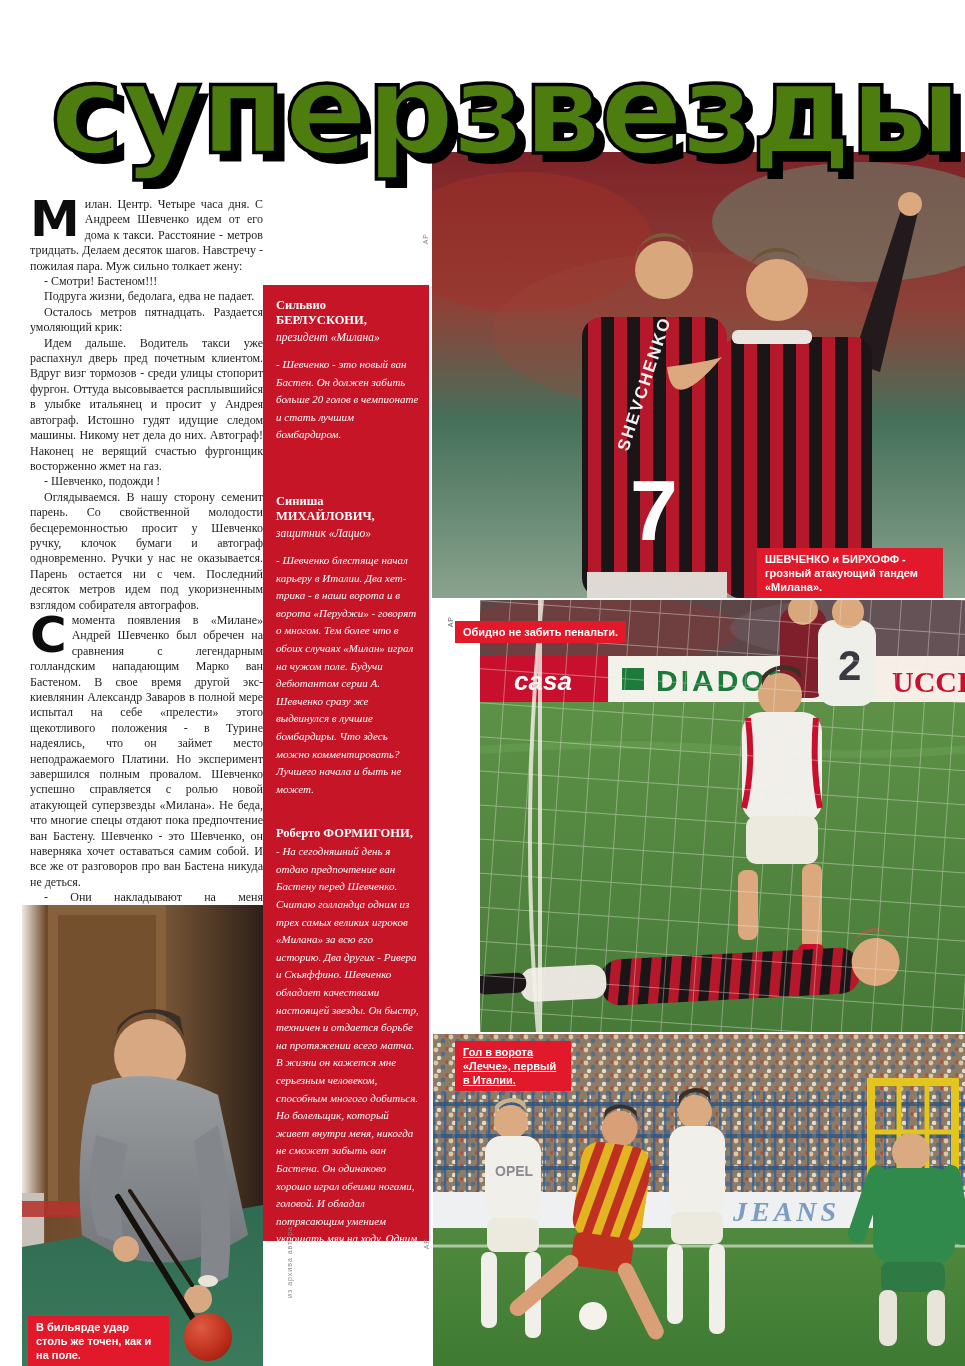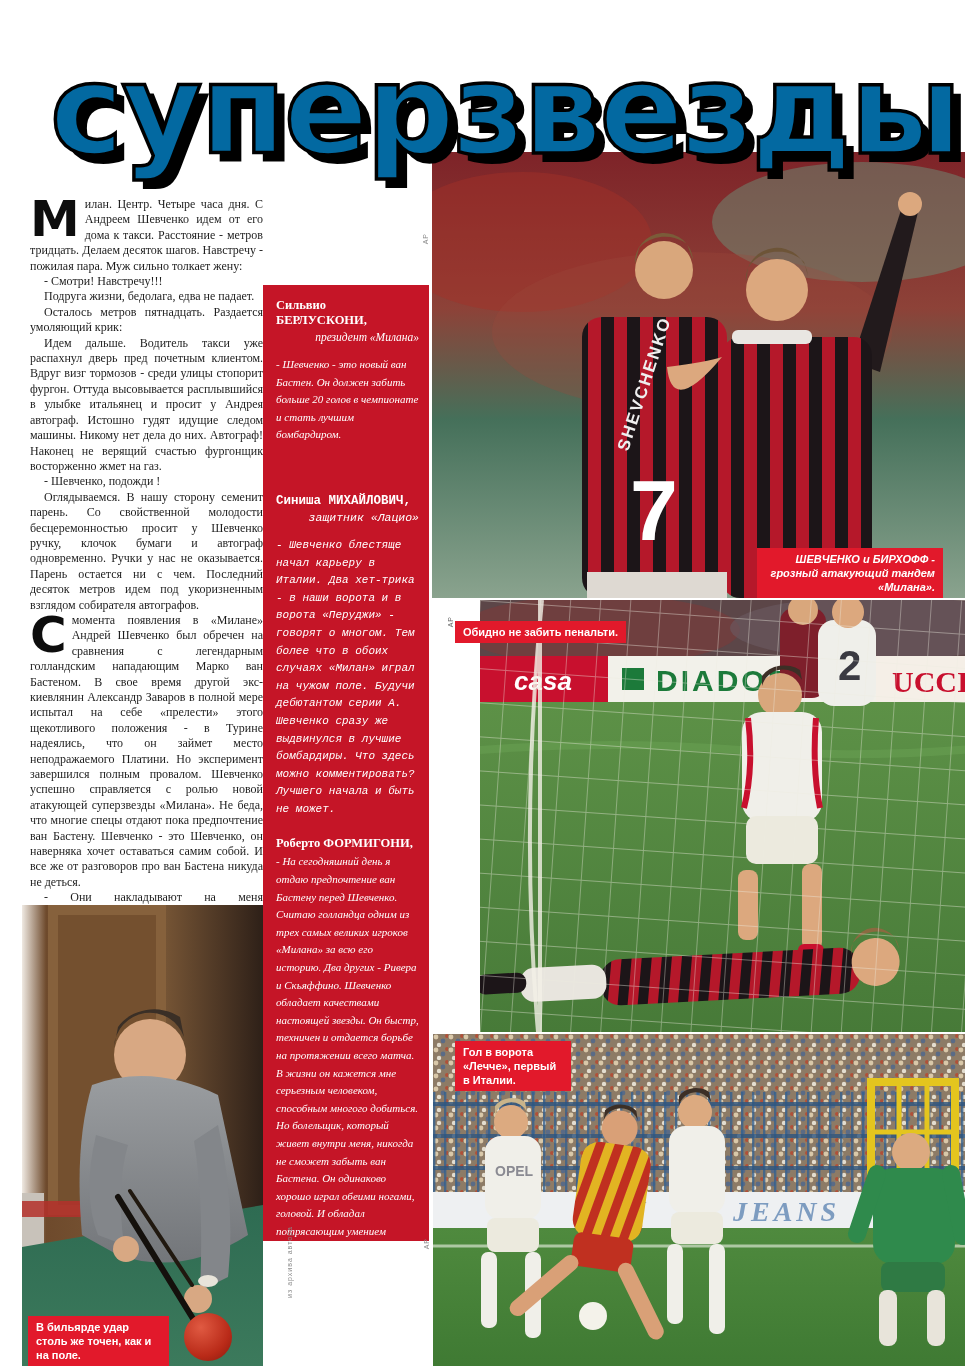--- a/index.html
+++ b/index.html
@@ -2,76 +2,76 @@
 <html><head>
 <meta charset="utf-8">
 <style>
   html,body{margin:0;padding:0;background:#e9e9e9;}
   .page{position:relative;width:965px;height:1366px;background:#ffffff;overflow:hidden;
         font-family:"Liberation Serif",serif;margin:0 auto;}
 
   
   .headline{position:absolute;left:50px;top:48px;z-index:30;white-space:nowrap;
     font-family:"DejaVu Sans",sans-serif;font-weight:bold;font-size:124px;line-height:1;
-    letter-spacing:-2px;color:#0369a1;-webkit-text-stroke:3.5px #000;
+    letter-spacing:-2px;color:#4d7c0f;-webkit-text-stroke:3.5px #000;
     text-shadow:9px 9px 0 #000;}
 
   
   .col1{position:absolute;left:30px;top:197px;width:233px;z-index:4;
         font-size:12px;line-height:15.4px;color:#1d1d1d;text-align:justify;}
   .col1 p{margin:0;text-indent:14px;}
   .col1 p.lead{text-indent:0;}
   .dropcap{float:left;font-family:"DejaVu Sans",sans-serif;font-weight:bold;
         font-size:50px;line-height:40px;padding:2px 5px 0 0;color:#0d0d0d;}
 
   
   .sidebar{position:absolute;left:263px;top:285px;width:166px;height:956px;z-index:5;
         background:#c51527;color:#fff;box-sizing:border-box;padding:13px 10px 0 13px;}
   .q-name{font-weight:bold;font-size:12.5px;line-height:15px;margin:0 0 2px 0;}
-  .q-role{font-style:italic;font-size:11.5px;line-height:14px;margin:0 0 12px 0;text-align:right;}
+  .q-role{font-style:italic;font-size:11.5px;line-height:14px;margin:0 0 12px 0;}
   .q-text{font-style:italic;font-size:11px;line-height:17.6px;margin:0;}
   .gap-lg{margin-bottom:50px;}
-  .gap-sm{margin-bottom:18px;font-family:Liberation Mono, monospace;}
+  .gap-sm{margin-bottom:28px;}
 
   
   .photo{position:absolute;overflow:hidden;z-index:10;}
   .photo svg{display:block;}
   .photo-top{left:432px;top:152px;width:533px;height:446px;}
   .photo-mid{left:440px;top:600px;width:525px;height:432px;padding-left:40px;}
   .photo-bot{left:433px;top:1034px;width:532px;height:332px;}
   .photo-bil{left:22px;top:905px;width:241px;height:461px;}
 
   
   .cap{position:absolute;background:#e2192b;color:#fff;z-index:20;
        font-family:"Liberation Sans",sans-serif;font-weight:bold;
        font-size:11px;line-height:14px;padding:4px 8px;}
-  .cap-top{left:757px;top:548px;width:170px;text-align:right;font-style:italic;}
+  .cap-top{left:757px;top:548px;width:170px;}
   .cap-mid{left:455px;top:621px;}
-  .cap-bot{left:455px;top:1041px;width:100px;}
+  .cap-bot{left:455px;top:1041px;width:100px;text-decoration:underline;}
   .cap-bil{left:28px;top:1316px;width:125px;}
 
   
   .credit{position:absolute;z-index:15;font-family:"Liberation Sans",sans-serif;
        font-size:7px;letter-spacing:1px;color:#8a8a8a;
        writing-mode:vertical-rl;transform:rotate(180deg);}
   .credit-top{left:422px;top:233px;}
   .credit-mid{left:447px;top:616px;color:#666;}
   .credit-bot{left:423px;top:1238px;}
   .credit-bil{left:286px;top:1226px;}
 </style>
 </head>
 <body>
 
 <div class="page">
 
   <div class="headline">суперзвезды</div>
 
   <div class="col1">
     <p class="lead"><span class="dropcap">М</span><span>илан. Центр. Четыре часа дня. С Андреем Шевченко идем от его дома к такси. Расстояние - метров тридцать. Делаем десяток шагов. Навстречу - пожилая пара. Муж сильно толкает жену:</span></p>
-    <p>- Смотри! Навстречу!!!</p>
+    <p>- Смотри! Бастеном!!!</p>
     <p>Подруга жизни, бедолага, едва не падает.</p>
     <p>Осталось метров пятнадцать. Раздается умоляющий крик:</p>
     <p>Идем дальше. Водитель такси уже распахнул дверь пред почетным клиентом. Вдруг визг тормозов - среди улицы стопорит фургон. Оттуда высовывается расплывшийся в улыбке итальянец и просит у Андрея автограф. Истошно гудят идущие следом машины. Никому нет дела до них. Автограф! Наконец не верящий счастью фургонщик восторженно жмет на газ.</p>
     <p>- Шевченко, подожди !</p>
     <p>Оглядываемся. В нашу сторону семенит парень. Со свойственной молодости бесцеремонностью просит у Шевченко ручку, клочок бумаги и автограф одновременно. Ручки у нас не оказывается. Парень остается ни с чем. Последний десяток метров идем под укоризненным взглядом собирателя автографов.</p>
     <p class="lead"><span class="dropcap">С</span><span>момента появления в «Милане» Андрей Шевченко был обречен на сравнения с легендарным голландским нападающим Марко ван Бастеном. В свое время другой экс-киевлянин Александр Заваров в полной мере испытал на себе «прелести» этого щекотливого положения - в Турине надеялись, что он займет место неподражаемого Платини. Но эксперимент завершился полным провалом. Шевченко успешно справляется с ролью новой атакующей суперзвезды «Милана». Не беда, что многие спецы отдают пока предпочтение ван Бастену. Шевченко - это Шевченко, он наверняка хочет оставаться самим собой. И все же от разговоров про ван Бастена никуда не деться.</span></p>
     <p>- Они накладывают на меня дополнительную ответственность, - вздыхает</p>
   </div>
 
   <div class="sidebar">

